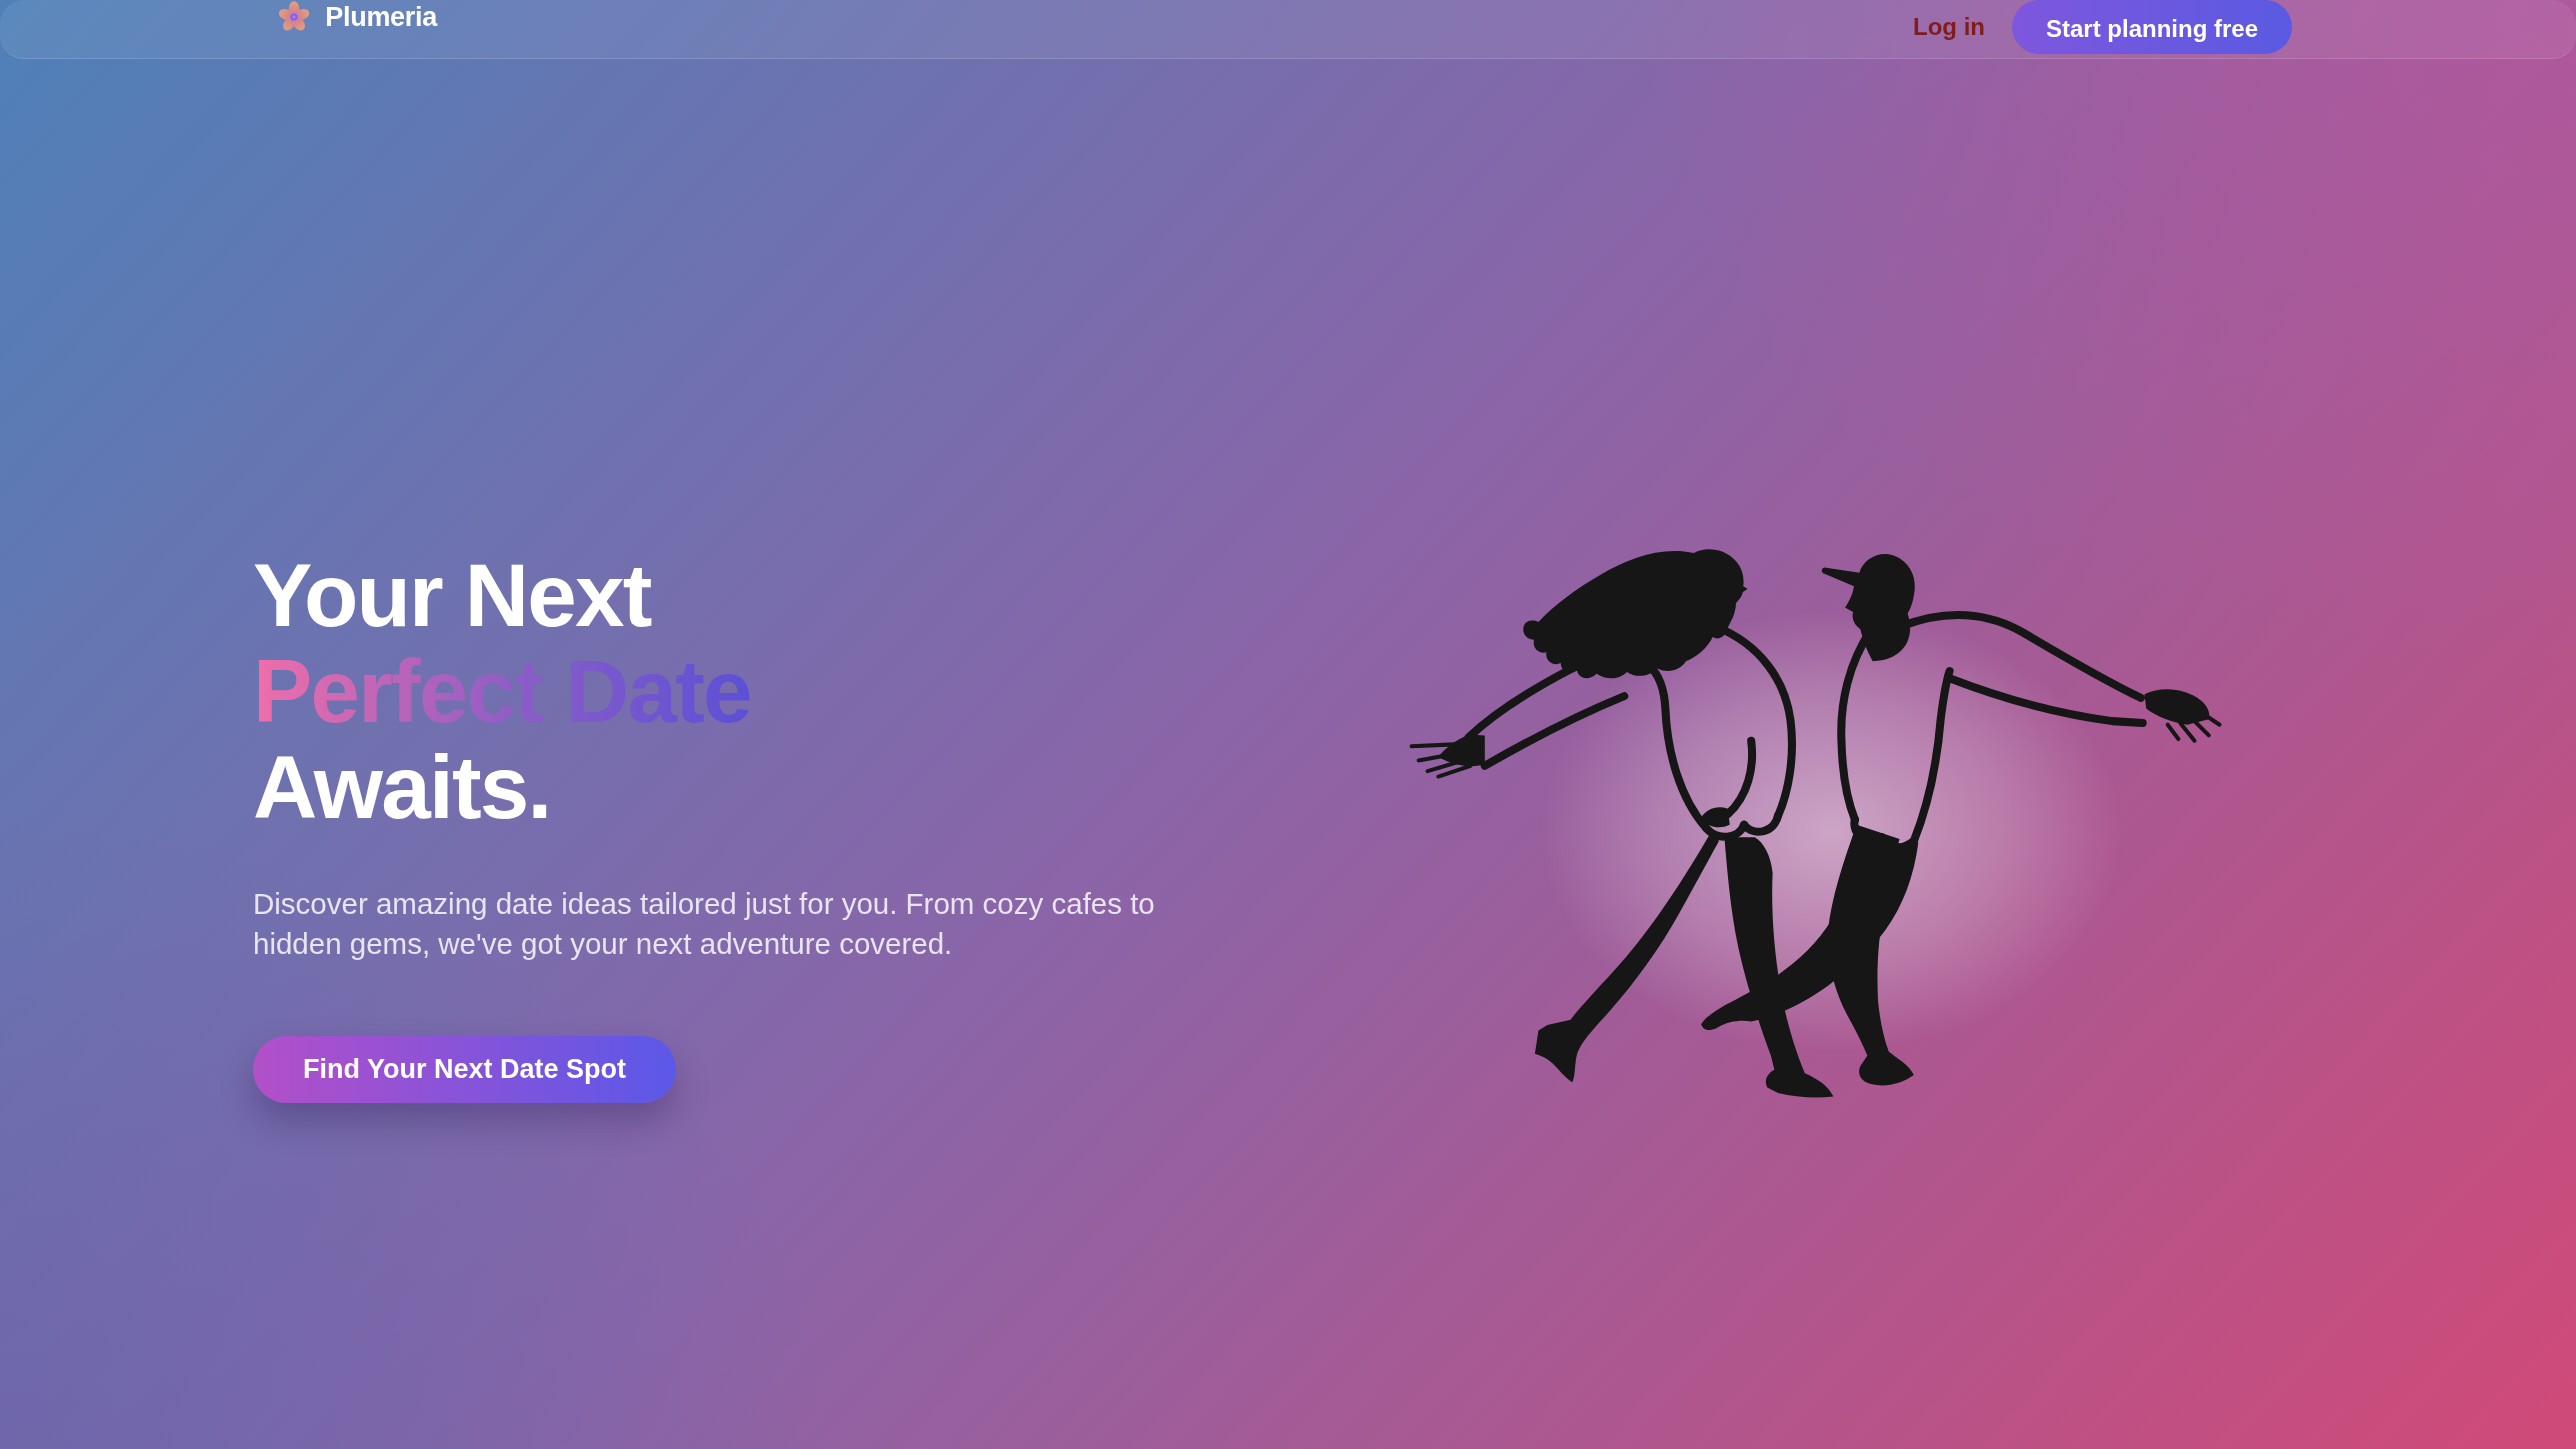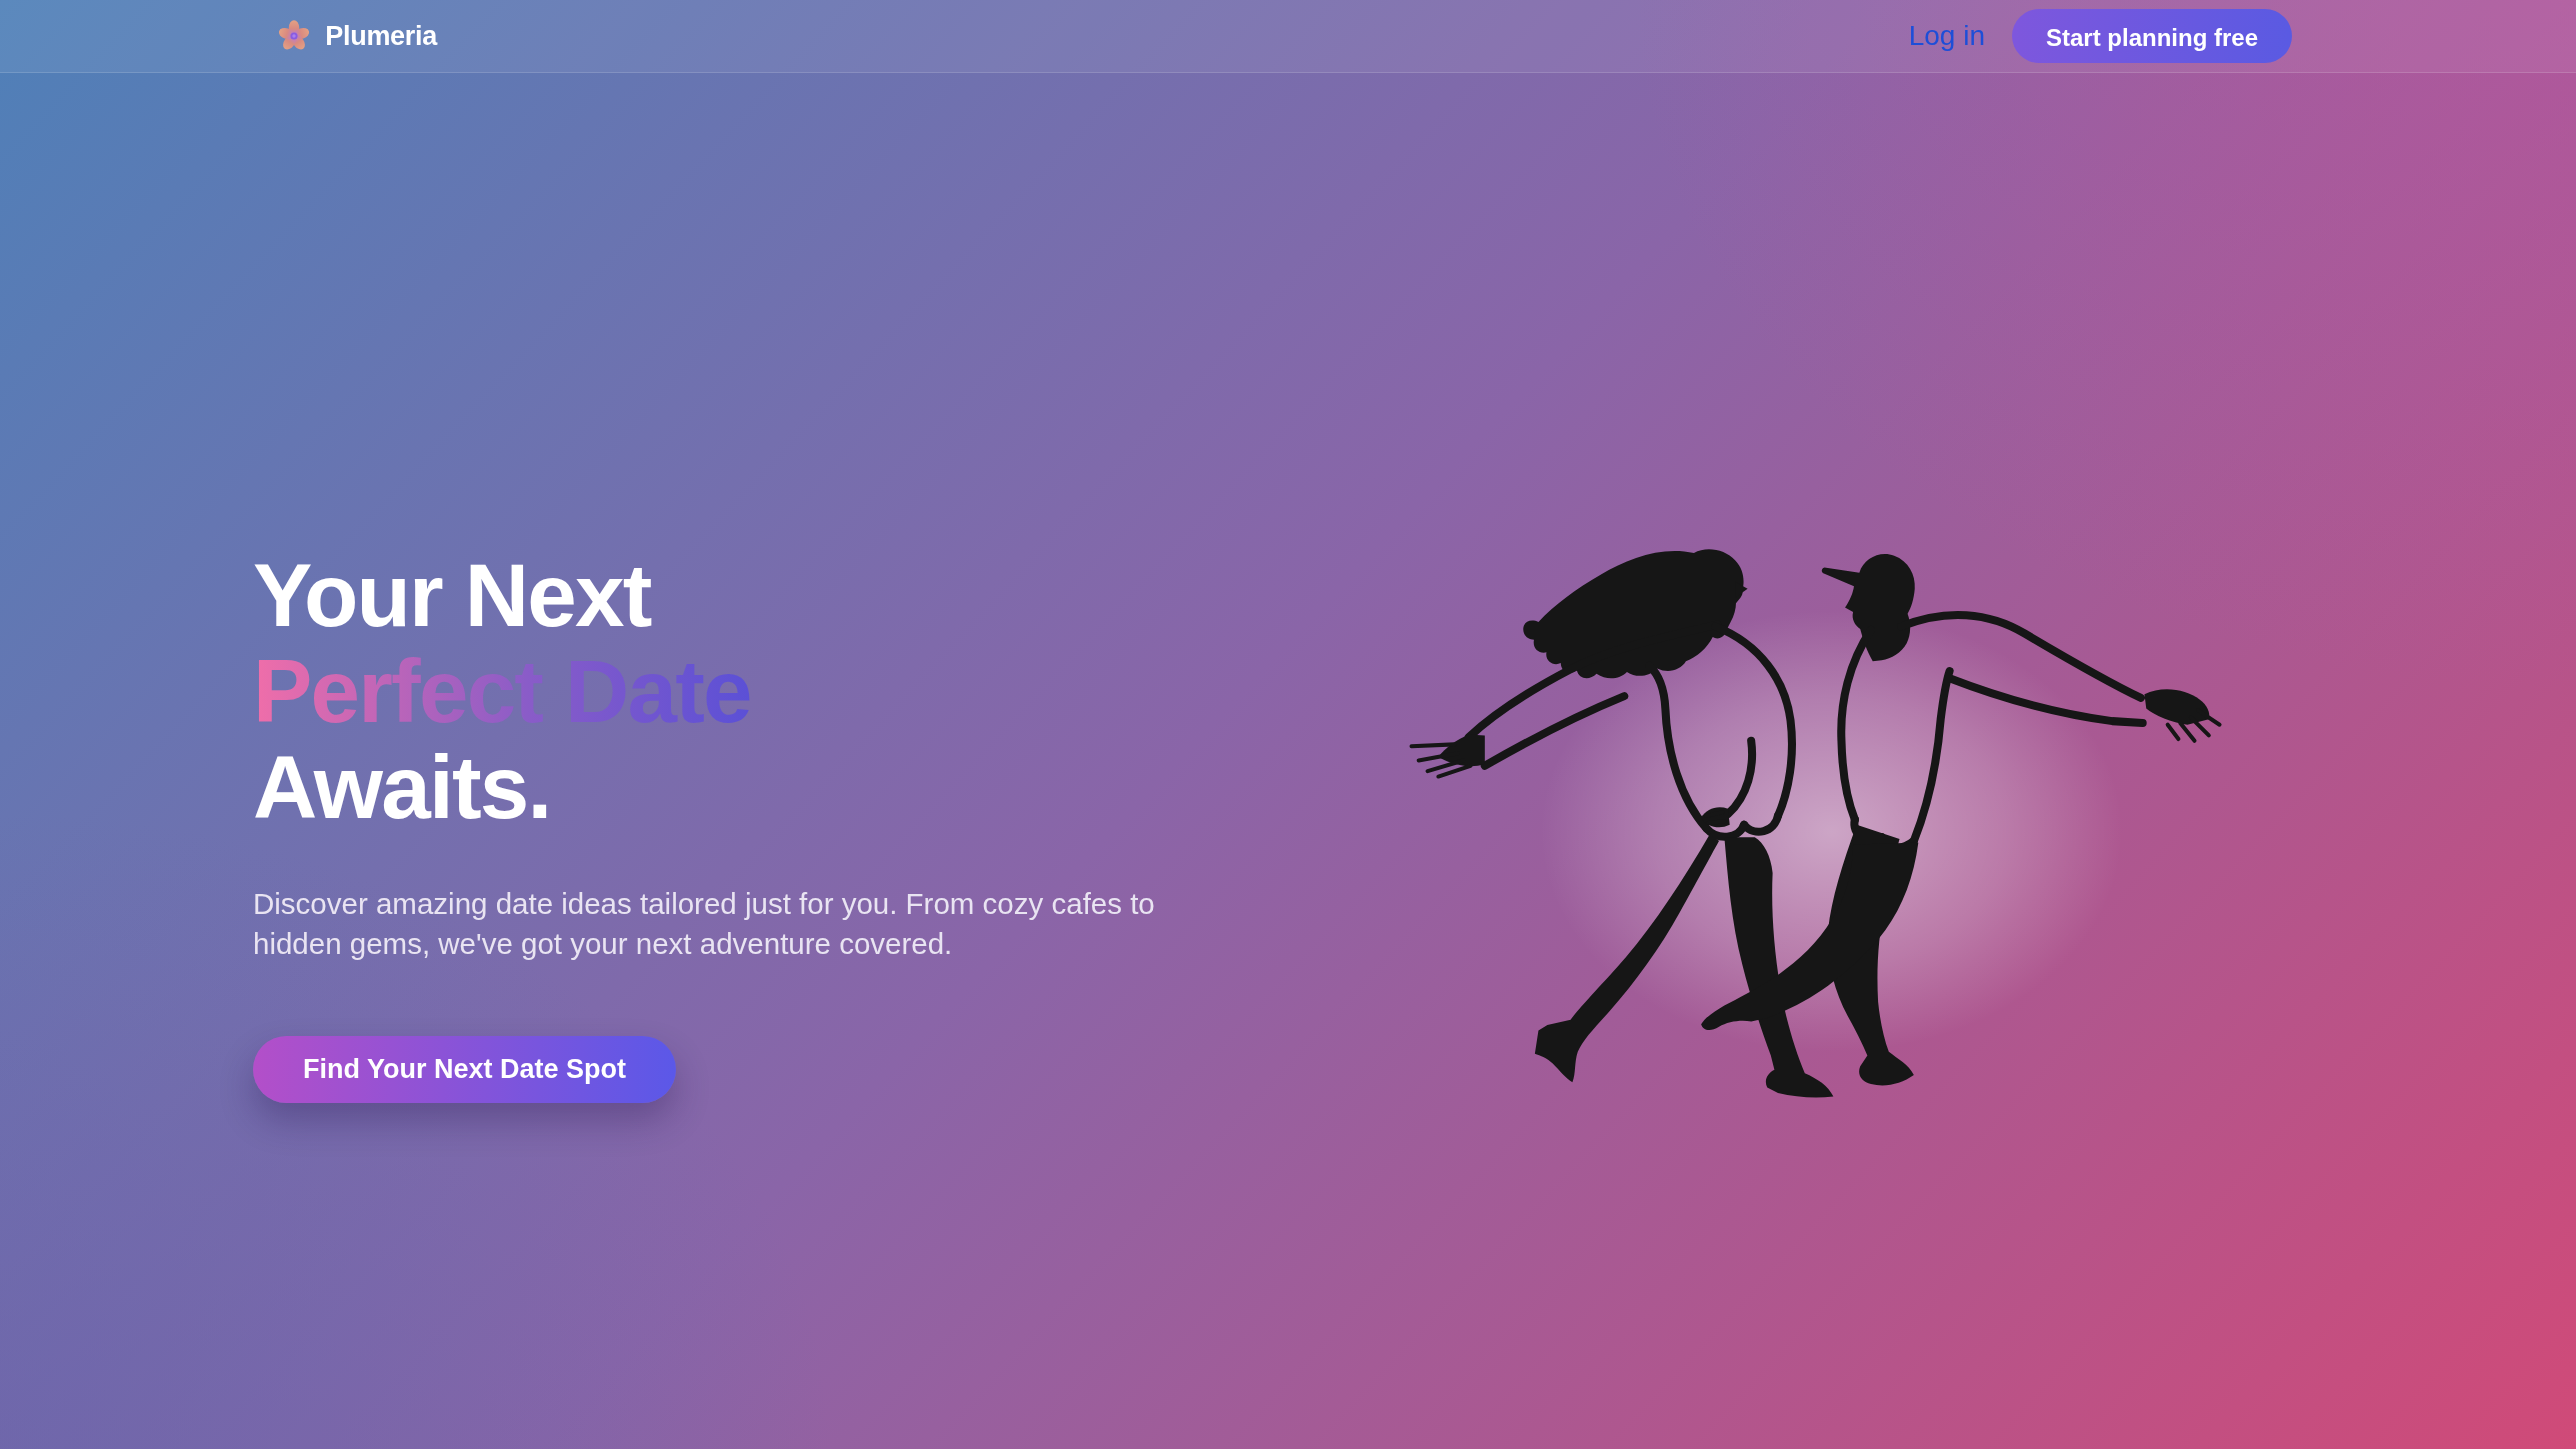--- a/index.html
+++ b/index.html
@@ -8,31 +8,32 @@
     font-family:"Liberation Sans","DejaVu Sans",sans-serif;
     position:relative;
     background:
       radial-gradient(1521px 1118px at 100% 0%, rgba(185,85,160,0.55) 0%, rgba(185,85,160,0) 62%),
       radial-gradient(1342px 1029px at 0% 100%, rgba(104,99,170,0.60) 0%, rgba(104,99,170,0) 62%),
       linear-gradient(133deg, #4f80b8 0%, #8a65a8 48%, #d04a78 100%);
   }
 
   
   .header{
-    position:absolute; top:0; left:0; right:0; height:73px;
-    display:flex; align-items:center; justify-content:space-between;
+    position:absolute; top:0; left:0; right:0; height:59px;
+    display:flex; align-items:flex-start; justify-content:space-between;
     padding:0 284px 0 277px;
     background:rgba(255,255,255,0.07);
     border-bottom:1.8px solid rgba(255,255,255,0.14);
     z-index:5;
+    border-radius:24px;
   }
   .brand{ display:flex; align-items:center; gap:14.3px; cursor:pointer; }
   .brand-name{ color:#ffffff; font-size:27px; font-weight:700; letter-spacing:-0.3px; }
   .nav{ display:flex; align-items:center; gap:27px; }
-  .login{ color:#1d4ed8; font-size:28px; font-weight:400; cursor:pointer; }
+  .login{ color:#7f1d1d; font-size:24px; font-weight:700; cursor:pointer; }
   .nav-cta{
     border:none; cursor:pointer;
     height:54px; padding:15px 34px; border-radius:27px;
     background:linear-gradient(90deg,#7e57dd 0%,#5a5ae2 100%);
     color:#fff; font-size:24px; font-weight:700;
     font-family:inherit;
   }
 
   
   .hero-text{ position:absolute; left:253px; top:547px; width:984px; z-index:3; }

